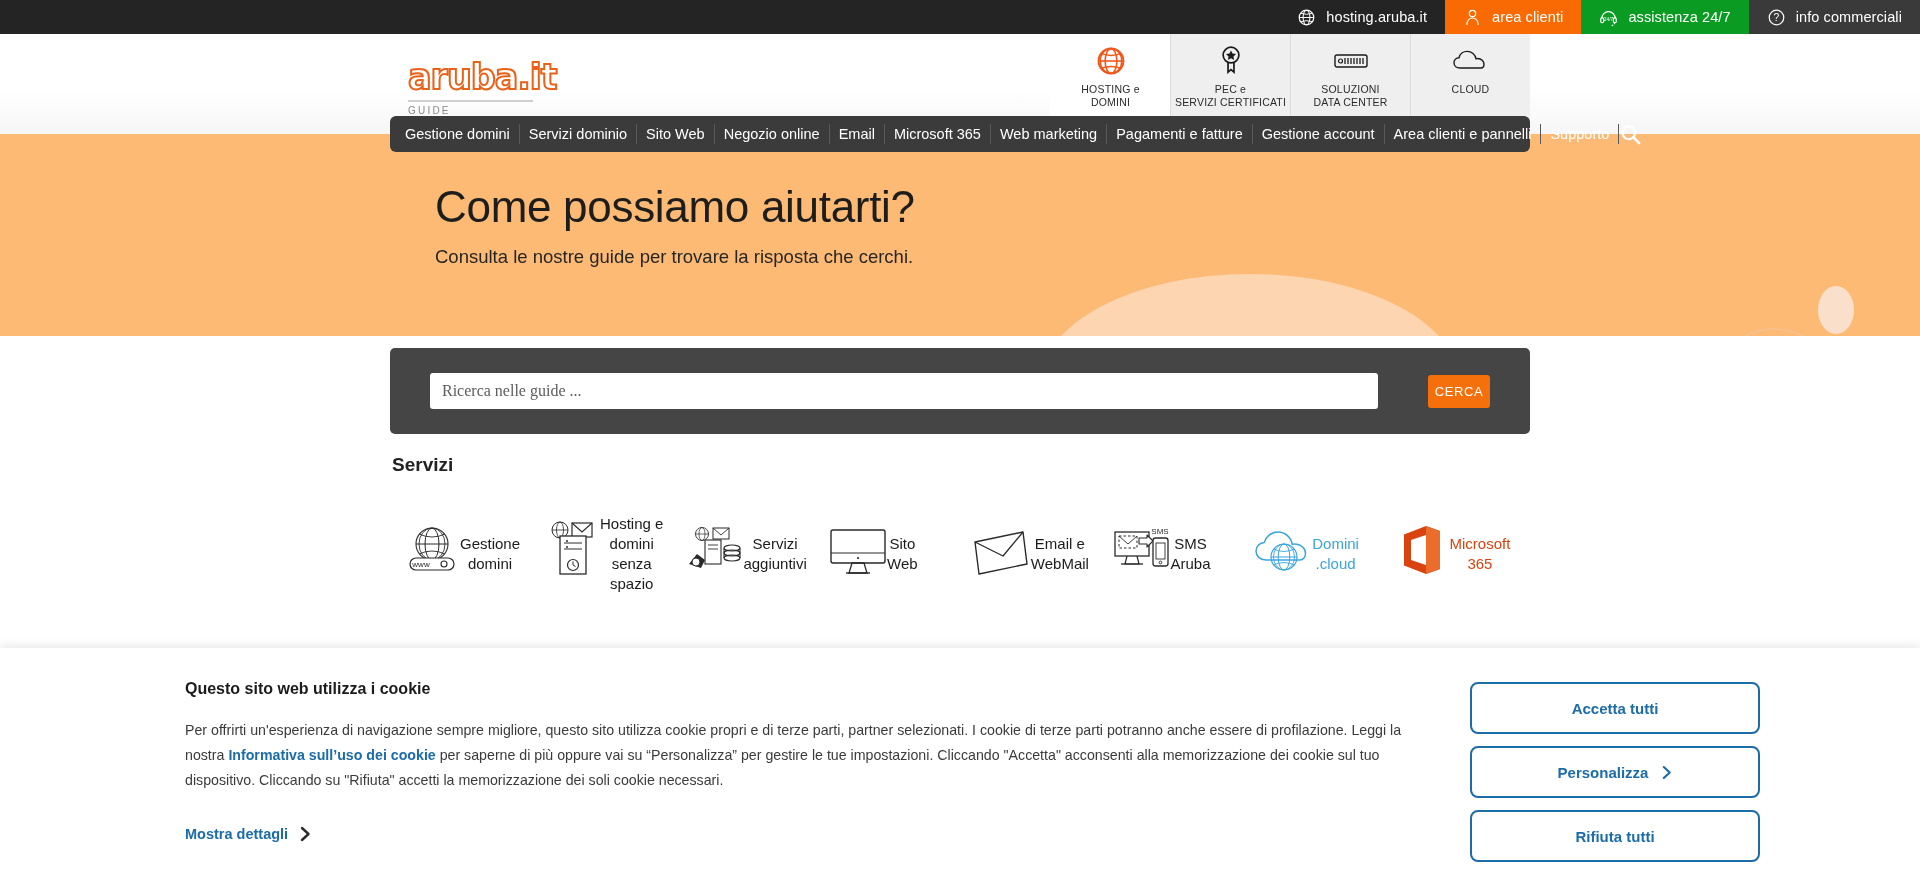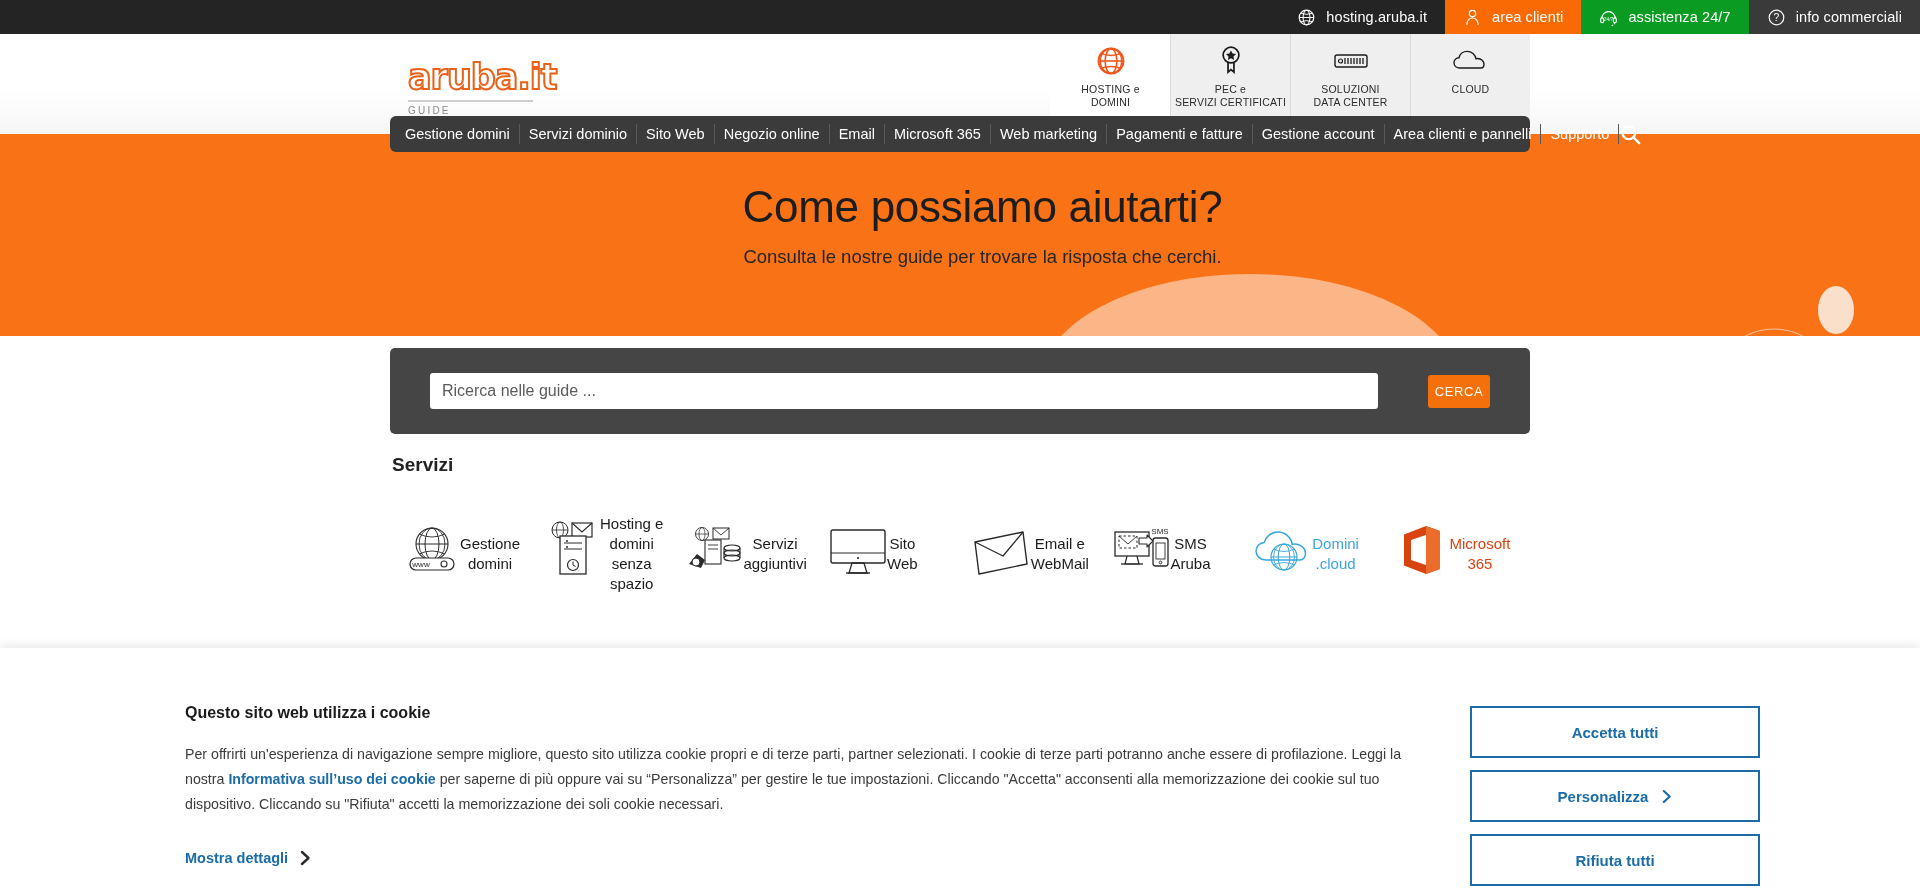--- a/index.html
+++ b/index.html
@@ -124,24 +124,23 @@
   }
   .menu-item:last-of-type { border-right: none; }
   .menu-search {
     margin-left: auto; margin-right: 10px;
     cursor: pointer; display: flex; align-items: center;
   }
 
   
   .hero {
     height: 202px;
-    background: #f97316;
+    background: #fdba74;
     position: relative;
     overflow: hidden;
-    text-align: center;
   }
   .hero-inner {
     width: 1140px; margin: 0 auto;
     position: relative; height: 100%;
     padding-top: 48px; padding-left: 45px;
   }
   .hero h1 {
     font-size: 44px; font-weight: normal; color: #1d1d1d;
     letter-spacing: -.3px;
   }
@@ -174,21 +173,21 @@
   }
   .search-input {
     flex: 1;
     height: 36px;
     border: none; border-radius: 3px;
     background: #ffffff;
     font-size: 16px;
     padding: 8px 12px;
     color: #333;
     outline: none;
-    font-family: Liberation Sans, sans-serif;
+    font-family: Liberation Serif, serif;
   }
   .search-input::placeholder { color: #5c5c5c; }
   .search-btn {
     background: #f5700a;
     border: none;
     color: #ffffff;
     font-size: 13px;
     letter-spacing: .6px;
     width: 62px; height: 33px;
     border-radius: 3px;
@@ -225,21 +224,21 @@
 
   
   .cookie {
     position: absolute;
     left: 0; right: 0; bottom: 0;
     height: 240px;
     background: #ffffff;
     box-shadow: 0 -2px 10px rgba(0,0,0,.10);
     z-index: 100;
     display: flex;
-    padding: 56px 100px 0 185px;
+    padding: 32px 100px 0 185px;
     gap: 40px;
   }
   .cookie-text { flex: 1; max-width: 1245px; }
   .cookie-title { font-size: 16px; font-weight: bold; color: #1b1b1b; }
   .cookie-body {
     margin-top: 20px;
     font-size: 14.2px; line-height: 25px; color: #3b3b3b;
   }
   .cookie-link { color: #1b6ca8; font-weight: bold; text-decoration: none; cursor: pointer; }
   .cookie-details {
@@ -251,21 +250,21 @@
   .cookie-actions {
     width: 290px; display: flex; flex-direction: column; gap: 12px;
     padding-top: 2px;
   }
   .cookie-btn {
     height: 52px;
     border: 2px solid #1b6ca8;
     background: #ffffff;
     color: #1b6ca8;
     font-size: 15px; font-weight: bold;
-    border-radius: 0;
+    border-radius: 8px;
     cursor: pointer;
     display: flex; align-items: center; justify-content: center; gap: 14px;
     font-family: "Liberation Sans", sans-serif;
   }
 </style>
 </head>
 <body>
 
 <div class="topbar">
   <div class="topbar-item tb-dark">

